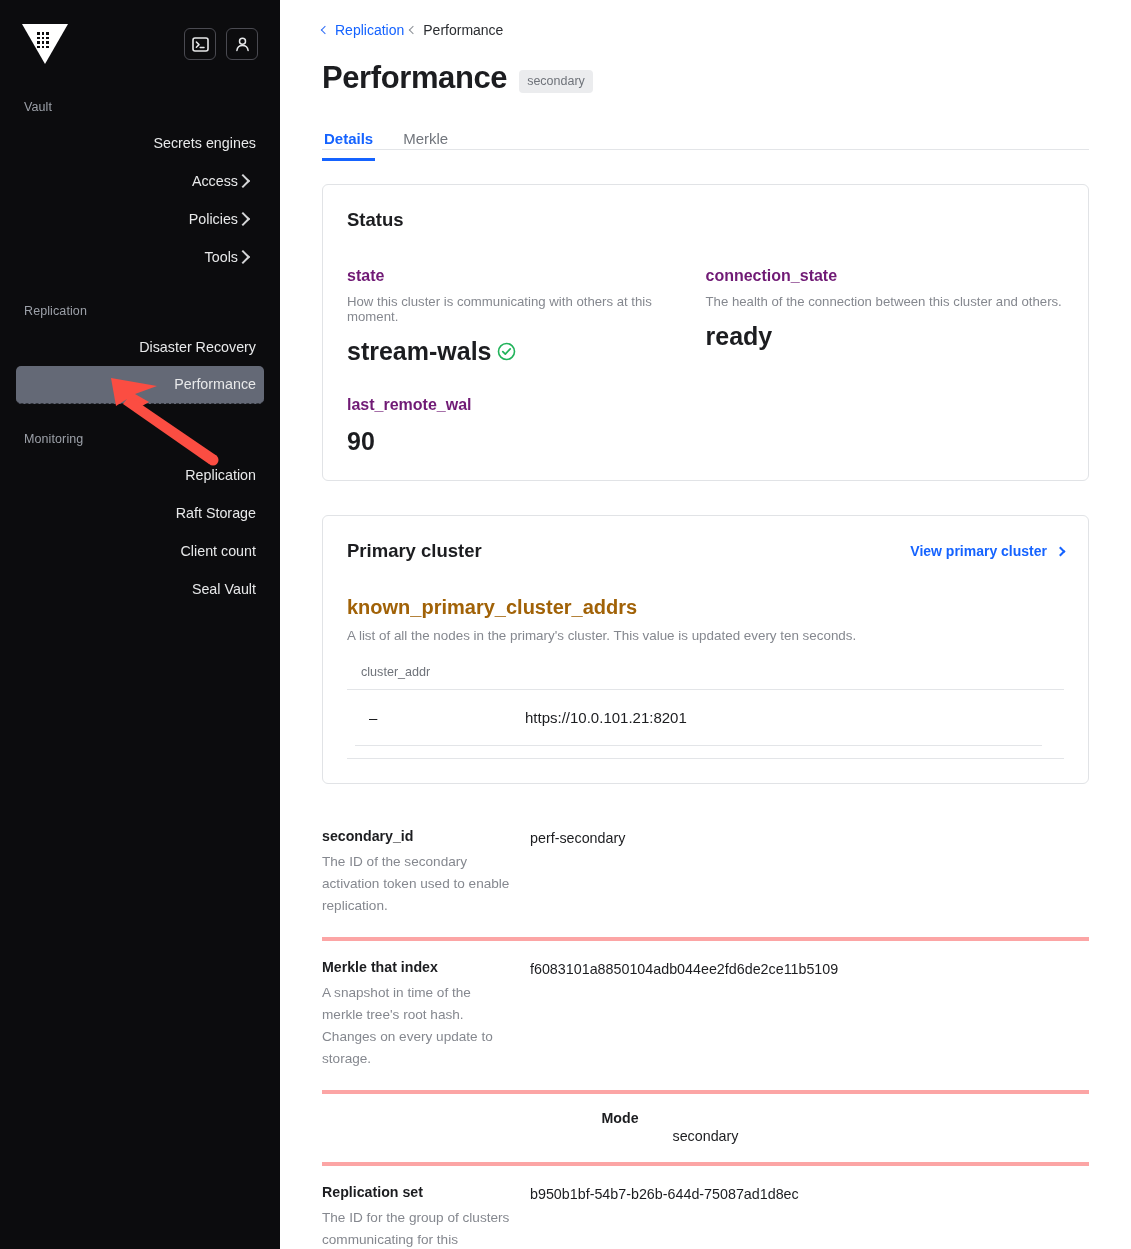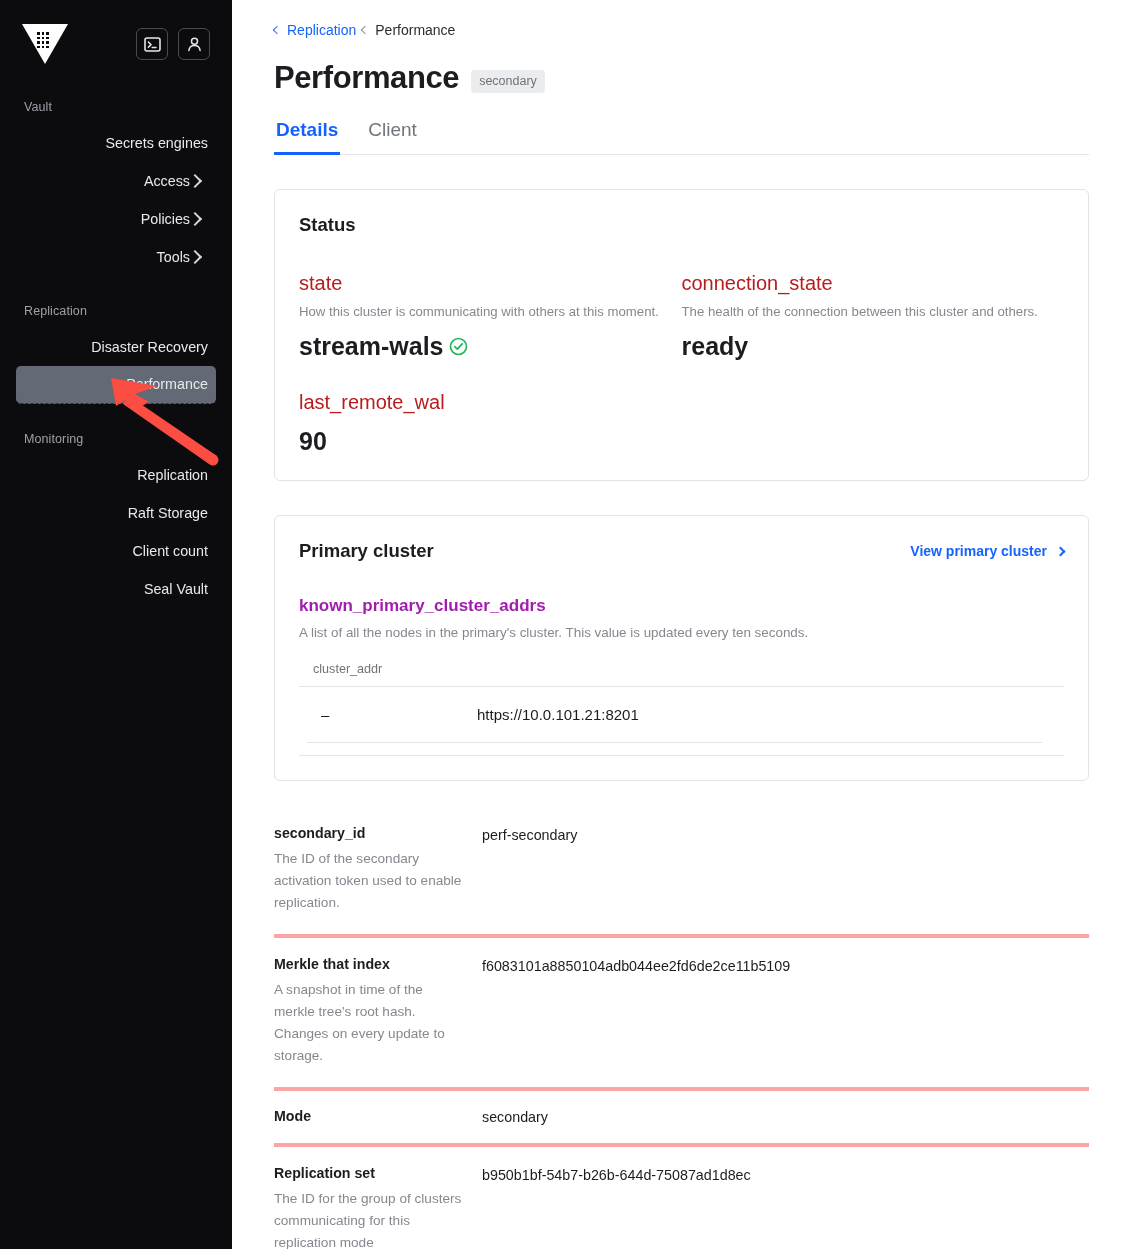--- a/index.html
+++ b/index.html
@@ -6,21 +6,21 @@
   html, body {
     width: 1131px; height: 1249px;
     font-family: "Liberation Sans", sans-serif;
     background: #ffffff;
     overflow: hidden;
   }
   .app { display: flex; width: 1131px; height: 1249px; }
 
   
   .sidebar {
-    width: 232px; height: 1249px;
+    width: 280px; height: 1249px;
     background: #0c0c0e;
     flex-shrink: 0;
     position: relative;
   }
   .sb-top {
     display: flex; align-items: center; justify-content: space-between;
     padding: 16px 22px 0 22px; height: 72px;
   }
   .vault-logo { width: 46px; height: 46px; position: relative; }
   .vault-tri {
@@ -84,48 +84,48 @@
 
   .title-row { display: flex; align-items: baseline; gap: 12px; margin-top: 22px; }
   h1.page-title { font-size: 31px; font-weight: 700; color: #1c1d20; letter-spacing: -.4px; }
   .badge {
     background: #ebecee; color: #6f737a; font-size: 12.5px;
     padding: 4px 8px 5px 8px; border-radius: 4px; position: relative; top: -3px;
   }
 
   .tabs { display: flex; gap: 26px; margin-top: 22px; border-bottom: 1px solid #e3e5e8; }
   .tab {
-    font-size: 19px; padding: 0 2px 11px 2px; color: #71757c; cursor: pointer;
-    border-bottom: 3px solid transparent; position: relative; top: 1px;
+    font-size: 15px; padding: 0 2px 11px 2px; color: #71757c; cursor: pointer;
+    border-bottom: 3px solid transparent; position: relative; top: 12px;
   }
   .tab.active { color: #1563ff; font-weight: 600; border-bottom-color: #1563ff; }
 
   .card {
     border: 1px solid #e1e3e6; border-radius: 6px; background: #fff;
     margin-top: 34px; padding: 24px;
   }
   .card-title { font-size: 18.5px; font-weight: 700; color: #1c1d20; }
   .card-head { display: flex; align-items: center; justify-content: space-between; }
   .view-link {
     color: #1563ff; font-size: 14px; font-weight: 700; cursor: pointer;
     display: flex; align-items: center; gap: 10px; text-decoration: none; justify-content: flex-end;
   }
   .link-chev { width: 7px; height: 7px; border-right: 2px solid #1563ff; border-top: 2px solid #1563ff; transform: rotate(45deg); }
 
   .status-grid { display: grid; grid-template-columns: 1fr 1fr; margin-top: 36px; }
-  .field-key { font-size: 20px; font-weight: 400; color: #b91c1c; }
+  .field-key { font-size: 16px; font-weight: 700; color: #701a75; }
   .field-desc { font-size: 13.2px; color: #85888f; margin-top: 9px; }
   .field-val {
     font-size: 25px; font-weight: 700; color: #1c1d20;
     margin-top: 13px; display: flex; align-items: center; gap: 5px;
   }
   .check-ic { display: inline-block; }
   .full-field { margin-top: 30px; }
 
-  .kp-key { font-size: 17px; font-weight: 700; color: #a21caf; margin-top: 34px; }
+  .kp-key { font-size: 20px; font-weight: 700; color: #a16207; margin-top: 34px; }
   .kp-desc { font-size: 13.4px; color: #85888f; margin-top: 9px; }
 
   .addr-table { margin-top: 22px; }
   .addr-th {
     font-size: 12.6px; color: #6f737a; padding: 0 0 10px 14px;
     border-bottom: 1px solid #e3e5e8;
   }
   .addr-row {
     display: flex; align-items: center; height: 56px;
     border-bottom: 1px solid #e3e5e8; margin: 0 22px 0 8px;
@@ -136,21 +136,21 @@
 
   .info-list { margin-top: 44px; }
   .info-row {
     display: flex; padding: 18px 0 20px 0; border-bottom: 4px solid #fca5a5;
   }
   .info-row:first-child { padding-top: 0; }
   .info-left { width: 208px; flex-shrink: 0; padding-right: 18px; }
   .info-label { font-size: 14.2px; font-weight: 700; color: #1c1d20; }
   .info-sub { font-size: 13.6px; color: #85888f; margin-top: 7px; line-height: 1.62; }
   .info-value { font-size: 14.3px; color: #1c1d20; padding-top: 2px; }
-  .info-row.compact { align-items: center; padding: 16px 0 18px 0; }
+  .info-row.compact { align-items: center; padding: 16px 0 18px 0; flex-direction: column; }
 </style>
 </head>
 <body>
 
 <div class="app">
 
   <aside class="sidebar">
 
     <div class="sb-top">
       <div class="vault-logo">
@@ -248,21 +248,21 @@
       </span>
     </nav>
 
     <div class="title-row">
       <h1 class="page-title">Performance</h1>
       <span class="badge">secondary</span>
     </div>
 
     <div class="tabs">
       <div class="tab active">Details</div>
-      <div class="tab">Client</div>
+      <div class="tab">Merkle</div>
     </div>
 
     <section class="card">
       <div class="card-title">Status</div>
 
       <div class="status-grid">
         <div>
           <div class="field-key">state</div>
           <div class="field-desc">How this cluster is communicating with others at this moment.</div>
           <div class="field-val">

